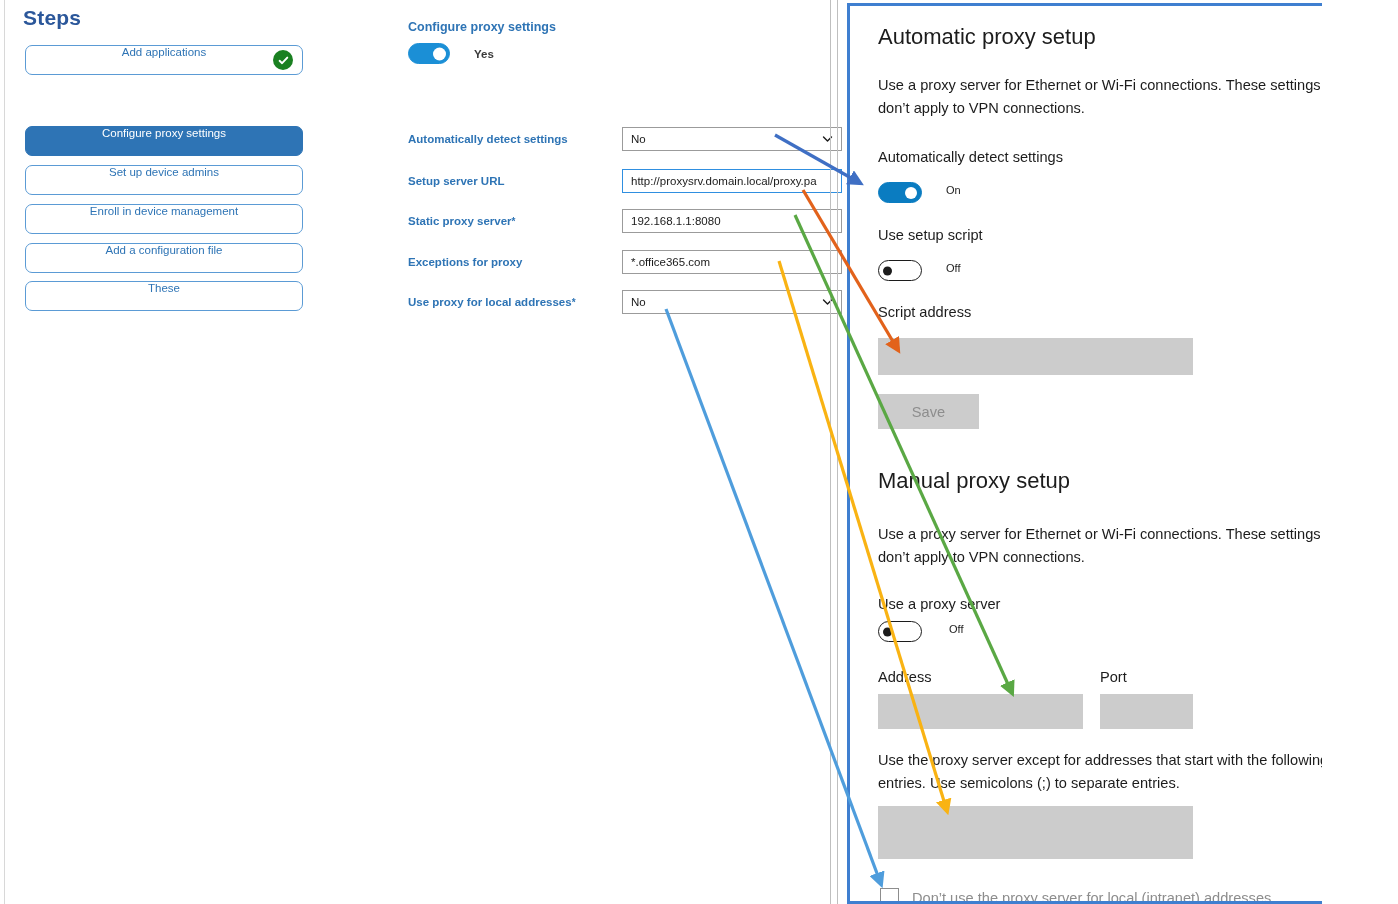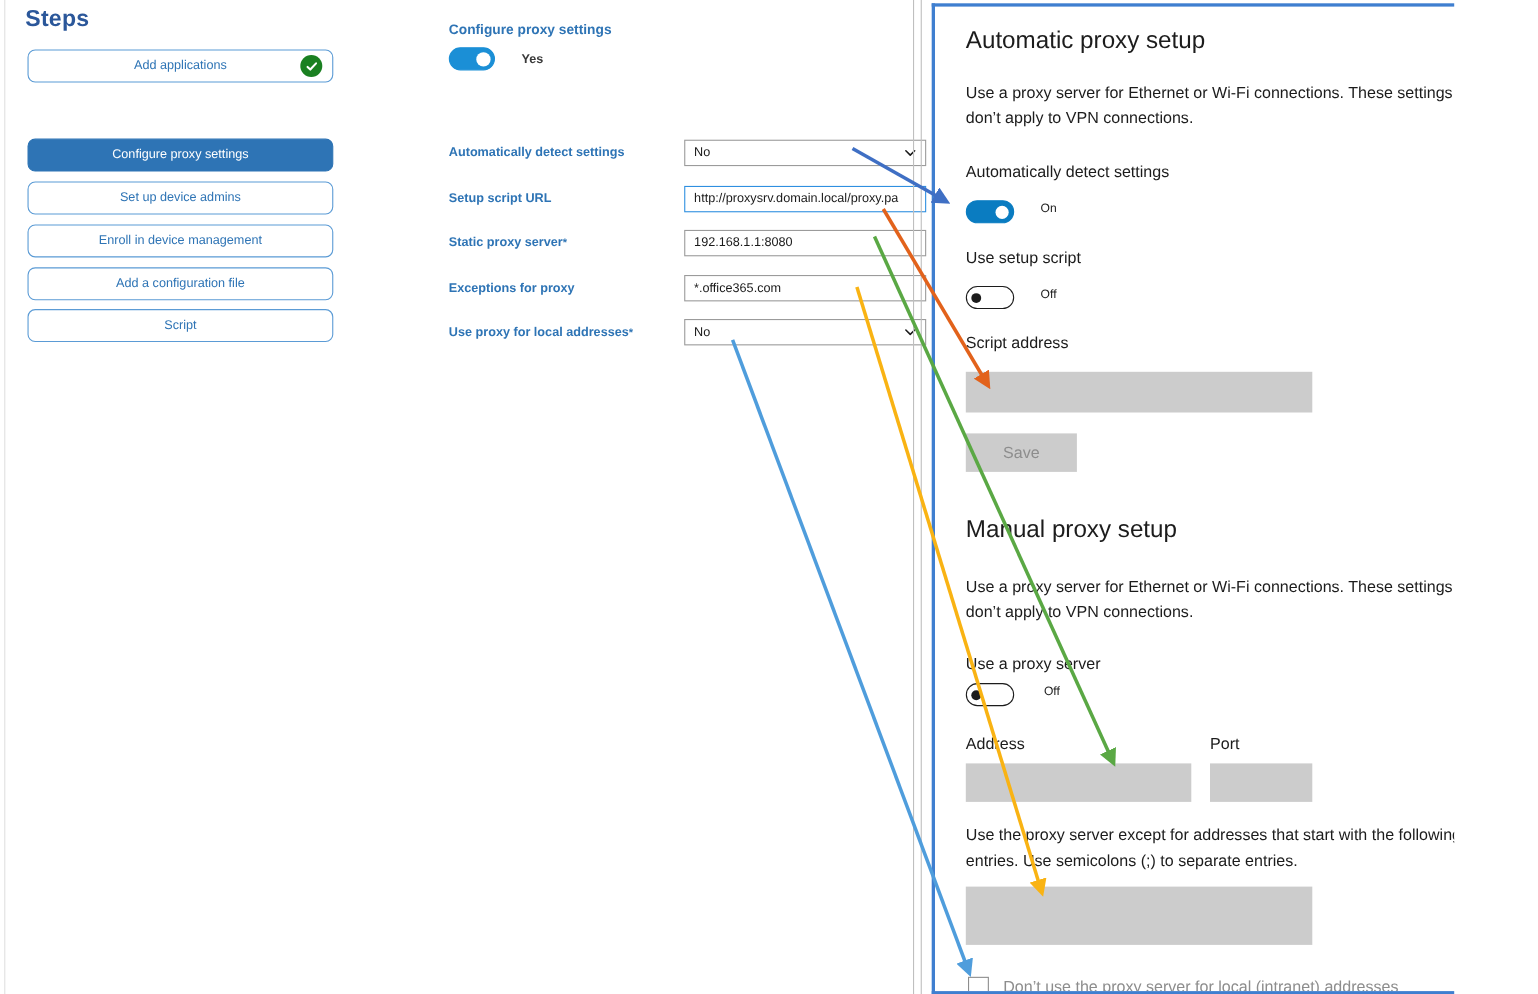--- a/index.html
+++ b/index.html
@@ -44,21 +44,20 @@
     position: absolute;
     left: 20px;
     width: 278px;
     height: 30px;
     border: 1px solid #5b9bd5;
     border-radius: 7px;
     background: #ffffff;
     color: #2e74b5;
     font-size: 11.5px;
     display: flex;
-    align-items: center;
     justify-content: center;
     box-sizing: border-box;
   }
   .step-btn.active {
     background: #2e74b5;
     border-color: #2e74b5;
     color: #ffffff;
   }
   .check-badge {
     position: absolute;
@@ -281,21 +280,21 @@
 
     <div class="step-btn" style="top:204px">
       <span>Enroll in device management</span>
     </div>
 
     <div class="step-btn" style="top:243px">
       <span>Add a configuration file</span>
     </div>
 
     <div class="step-btn" style="top:281px">
-      <span>Script</span>
+      <span>These</span>
     </div>
   </div>
 
   <div id="form-panel">
     <div id="form-title">Configure proxy settings</div>
 
     <div id="toggle-row">
       <span class="w-toggle on">
           <span class="knob"></span>
         </span>
@@ -311,21 +310,21 @@
         <span class="chev">
           <svg width="11" height="11" viewBox="0 0 11 11" aria-hidden="true">
             <path d="M1.5 3.5 L5.5 7.5 L9.5 3.5" fill="none" stroke="#1a1a1a" stroke-width="1.4" stroke-linecap="round" stroke-linejoin="round"></path>
           </svg>
         </span>
       </span>
     </div>
 
     <div class="f-row" style="top:169px">
       <span class="f-label">
-        <span>Setup script URL</span>
+        <span>Setup server URL</span>
       </span>
       <span class="f-ctl wide focus">
         <span class="val">http://proxysrv.domain.local/proxy.pa</span>
       </span>
     </div>
 
     <div class="f-row" style="top:209px">
       <span class="f-label">
         <span>Static proxy server</span><span class="req">*</span>
       </span>

